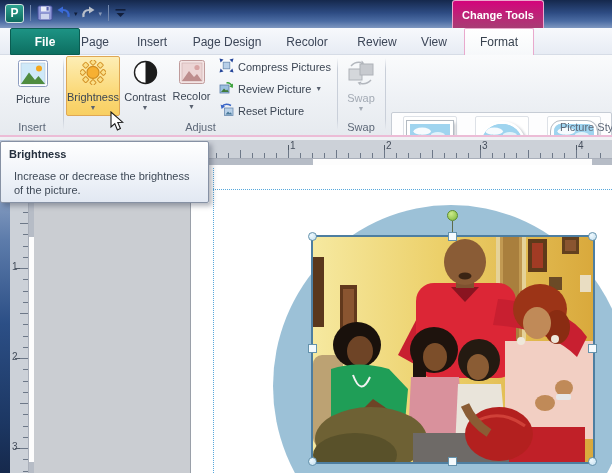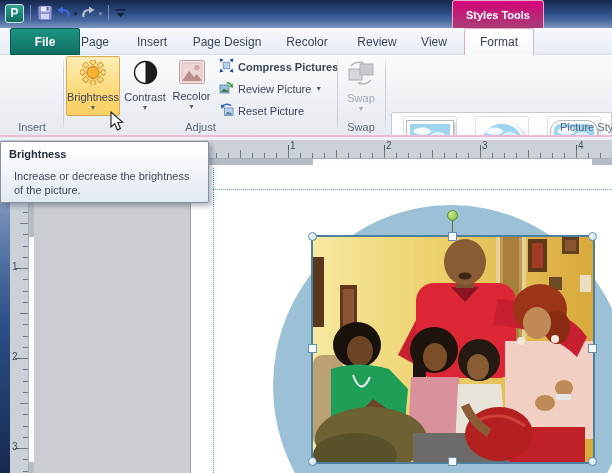--- a/index.html
+++ b/index.html
@@ -150,36 +150,47 @@
       </span>
       <span class="qat-btn caret" style="color:#8a9ab8;">▾</span>
       <span class="qat-sep"></span>
       <span class="qat-btn">
         <svg width="11" height="12" viewBox="0 0 11 12">
             <rect x="0.5" y="2" width="10" height="1.6" fill="#121f3c"></rect>
             <path d="M1.5 6 L9.5 6 L5.5 10 Z" fill="#121f3c"></path>
           </svg>
       </span>
     </div>
-    <div class="abs ctx-header">Styles Tools</div>
+    <div class="abs ctx-header">Change Tools</div>
   </div>
 
   <div class="abs tabrow">
     <div class="tab tab-file">File</div>
     <div class="tab" style="left:76px;width:38px;">Page</div>
     <div class="tab" style="left:130px;width:44px;">Insert</div>
     <div class="tab" style="left:190px;width:74px;">Page Design</div>
     <div class="tab" style="left:280px;width:54px;">Recolor</div>
     <div class="tab" style="left:352px;width:50px;">Review</div>
     <div class="tab" style="left:416px;width:36px;">View</div>
     <div class="tab tab-format">Format</div>
   </div>
 
   <div class="abs ribbon">
 
+    <div class="bigbtn" style="left:6px;width:54px;">
+      <span>
+        <svg width="30" height="27" viewBox="0 0 30 27">
+            <rect x="0.5" y="0.5" width="29" height="26" rx="2" fill="#fff" stroke="#8c9cc0"></rect>
+            <rect x="3" y="3" width="24" height="21" fill="#cfe9f8" stroke="#aec4d8" stroke-width="0.6"></rect>
+            <circle cx="21" cy="8.5" r="3" fill="#f4a71d"></circle>
+            <path d="M3 24 L11 12.5 L17 20 L20.5 16 L27 24 Z" fill="#4f8c3f"></path>
+          </svg>
+      </span>
+      <span class="blabel">Picture</span>
+    </div>
     <div class="rib-sep" style="left:63px;"></div>
 
     <div class="bigbtn hl" style="left:66px;width:54px;">
       <span>
         <svg width="26" height="25" viewBox="0 0 26 25">
           <g fill="#fbe089" stroke="#d4942a" stroke-width="1">
             <rect x="-2.3" y="-2.3" width="4.6" height="4.6" rx="0.8" transform="translate(13,2.2) rotate(45)"></rect>
             <rect x="-2.3" y="-2.3" width="4.6" height="4.6" rx="0.8" transform="translate(20.3,5.2) rotate(45)"></rect>
             <rect x="-2.3" y="-2.3" width="4.6" height="4.6" rx="0.8" transform="translate(23.4,12.4) rotate(45)"></rect>
             <rect x="-2.3" y="-2.3" width="4.6" height="4.6" rx="0.8" transform="translate(20.3,19.6) rotate(45)"></rect>
@@ -210,21 +221,21 @@
             <rect x="0.5" y="0.5" width="25" height="23" rx="2" fill="#f4e4e4" stroke="#c09c9c"></rect>
             <rect x="3" y="3" width="20" height="18" fill="#ecd5d5" stroke="#cdadad" stroke-width="0.6"></rect>
             <circle cx="18" cy="7.5" r="2.6" fill="#d8a4a4"></circle>
             <path d="M3 21 L10 11 L15 17 L18 14 L23 21 Z" fill="#bd8d8d"></path>
           </svg>
       </span>
       <span class="blabel">Recolor</span>
       <span class="bcaret">▼</span>
     </div>
 
-    <div class="smallbtn" style="top:1px;font-weight:bold;">
+    <div class="smallbtn" style="top:1px;">
       <span>
         <svg width="15" height="15" viewBox="0 0 15 15">
             <rect x="4.2" y="4.2" width="6.6" height="6.6" fill="#b8d0e8" stroke="#6a8ab0" stroke-width="0.8"></rect>
             <path d="M0.5 0.5 L4.5 1.6 L1.6 4.5 Z" fill="#24459a"></path>
             <path d="M14.5 0.5 L13.4 4.5 L10.5 1.6 Z" fill="#24459a"></path>
             <path d="M0.5 14.5 L1.6 10.5 L4.5 13.4 Z" fill="#24459a"></path>
             <path d="M14.5 14.5 L10.5 13.4 L13.4 10.5 Z" fill="#24459a"></path>
           </svg>
       </span>
       <span>Compress Pictures</span>

